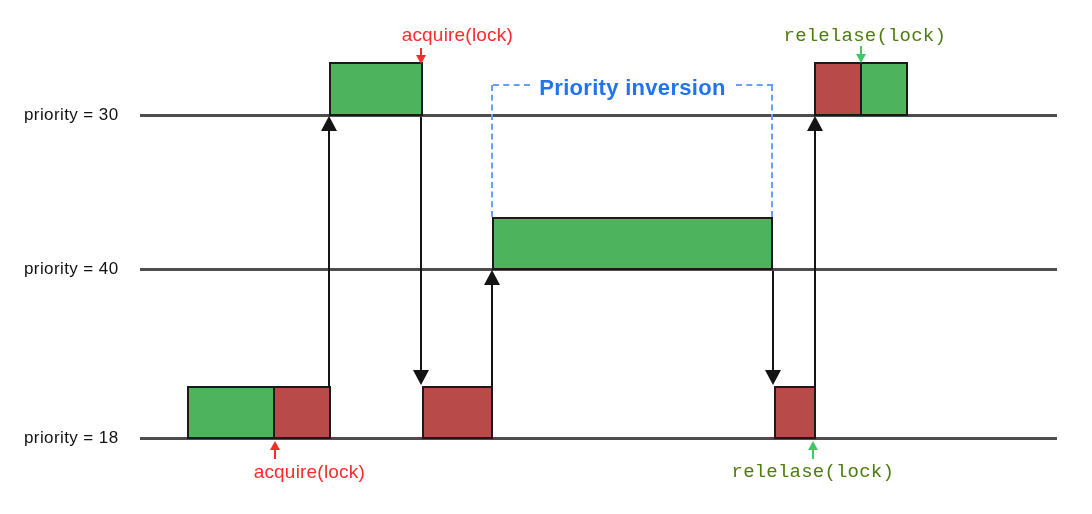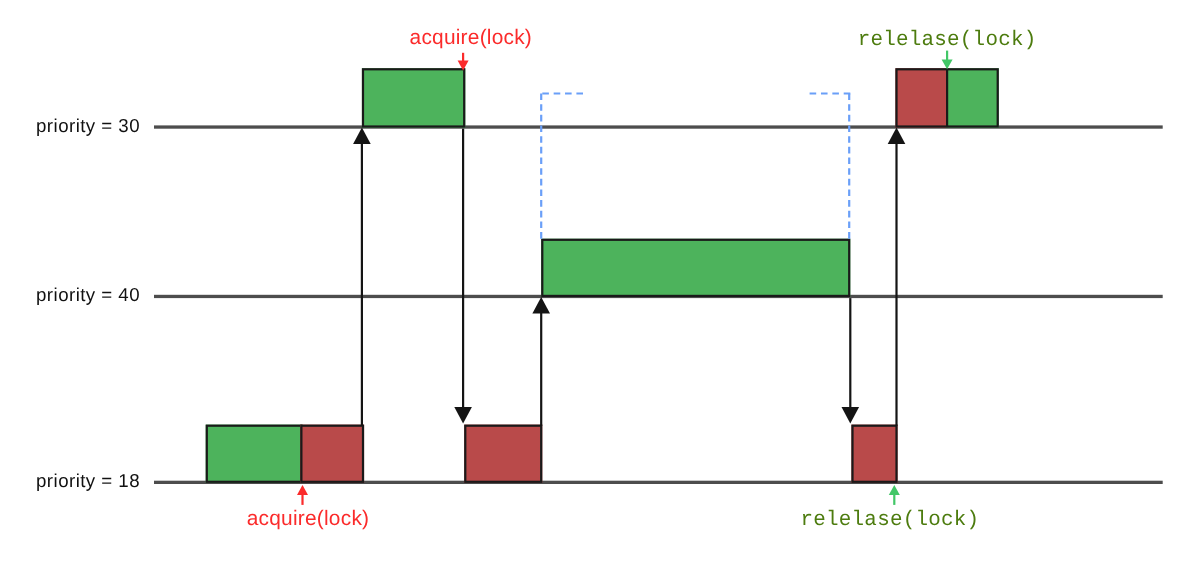--- a/index.html
+++ b/index.html
@@ -4,21 +4,21 @@
 <style>
   html,body{margin:0;padding:0;background:#ffffff;}
   .canvas{
     position:relative;width:1092px;height:514px;background:#ffffff;overflow:hidden;
     font-family:"Liberation Sans", sans-serif;
   }
   
   .tl{position:absolute;height:3px;background:#4d4d4d;left:140px;width:917px;}
   .tl30{top:114px;} .tl20{top:268px;} .tl10{top:437px;}
   .lane-label{
-    position:absolute;left:24px;width:112px;text-align:center;
+    position:absolute;left:24px;width:112px;text-align:left;
     font-size:17px;color:#111;letter-spacing:0.4px;white-space:nowrap;
   }
   .lbl30{top:105px;} .lbl20{top:259px;} .lbl10{top:428px;}
   
   .bar{position:absolute;border:2px solid #1a1a1a;box-sizing:border-box;}
   .green{background:#4db35c;}
   .red{background:#b94a4a;}
   .b-g1{left:187px;top:386px;width:88px;height:53px;}
   .b-r1{left:273px;top:386px;width:58px;height:53px;}
   .b-g2{left:329px;top:62px;width:94px;height:54px;}
@@ -42,21 +42,21 @@
   .sline{position:absolute;width:2px;}
   .shead-up,.shead-down{position:absolute;width:0;height:0;
     border-left:5px solid transparent;border-right:5px solid transparent;}
   .red-ink{background:#fb2b2b;}
   .green-ink{background:#42c767;}
   .sr1-l{left:420px;top:48px;height:9px;} .sr1-h{left:416px;top:55px;border-top:9px solid #fb2b2b;}
   .sr2-l{left:274px;top:449px;height:10px;} .sr2-h{left:270px;top:441px;border-bottom:9px solid #fb2b2b;}
   .sg1-l{left:860px;top:46px;height:10px;} .sg1-h{left:856px;top:54px;border-top:9px solid #42c767;}
   .sg2-l{left:812px;top:449px;height:10px;} .sg2-h{left:808px;top:441px;border-bottom:9px solid #42c767;}
   
-  .ann{position:absolute;width:170px;text-align:center;font-size:19px;
+  .ann{position:absolute;width:170px;text-align:right;font-size:19px;
     letter-spacing:0.2px;white-space:nowrap;}
   .ann.redtxt{color:#fb2b2b;}
   .ann.greentxt{color:#4d7c0f;font-family:Liberation Mono, monospace;}
   .acq-top{left:343px;top:24px;}
   .rel-top{left:776px;top:25px;}
   .acq-bot{left:195px;top:461px;}
   .rel-bot{left:724px;top:461px;}
   .inv-title{
     position:absolute;left:492px;top:75px;width:281px;text-align:center;
     font-size:22px;font-weight:bold;color:#2173f2;letter-spacing:0.3px;white-space:nowrap;
@@ -109,18 +109,19 @@
   <div class="sline green-ink sg1-l"></div>
   <div class="shead-down sg1-h"></div>
   <div class="sline green-ink sg2-l"></div>
   <div class="shead-up sg2-h"></div>
 
   <div class="ann redtxt acq-top">acquire(lock)</div>
   <div class="ann greentxt rel-top">relelase(lock)</div>
   <div class="ann redtxt acq-bot">acquire(lock)</div>
   <div class="ann greentxt rel-bot">relelase(lock)</div>
 
+  <div class="inv-title">Priority inversion</div>
   <div class="dash-h dh-left"></div>
   <div class="dash-h dh-right"></div>
   <div class="dash-v dv-left"></div>
   <div class="dash-v dv-right"></div>
 
 </div>
 
 </body></html>

